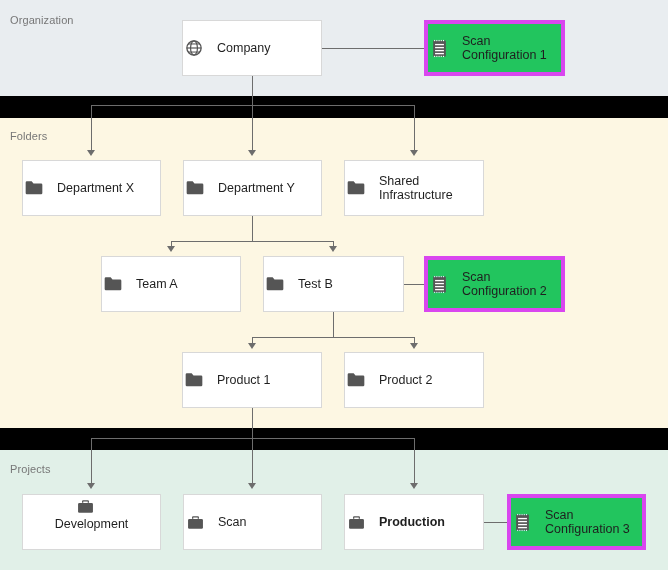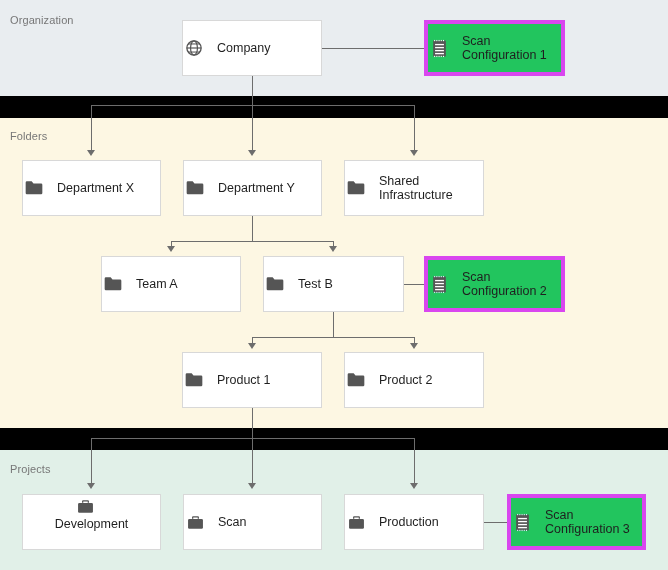--- a/index.html
+++ b/index.html
@@ -267,21 +267,21 @@
   <div class="node" style="left:183px;top:494px;width:139px;height:56px;">
     <span class="ic">
       <svg width="19" height="19" viewBox="0 0 24 24">
         <path d="M9 4.2 H15 A1.4 1.4 0 0 1 16.4 5.6 V7.4 H14.8 V5.8 H9.2 V7.4 H7.6 V5.6 A1.4 1.4 0 0 1 9 4.2 Z" fill="#555"></path>
         <rect x="2.6" y="7.6" width="18.8" height="12.2" rx="1.6" fill="#555"></rect>
       </svg>
     </span>
     <span class="lbl">Scan</span>
   </div>
 
-  <div class="node" style="left:344px;top:494px;width:140px;height:56px;">
+  <div class="node" style="left:344px;top:494px;width:140px;height:56px;font-weight:bold;">
     <span class="ic">
       <svg width="19" height="19" viewBox="0 0 24 24">
         <path d="M9 4.2 H15 A1.4 1.4 0 0 1 16.4 5.6 V7.4 H14.8 V5.8 H9.2 V7.4 H7.6 V5.6 A1.4 1.4 0 0 1 9 4.2 Z" fill="#555"></path>
         <rect x="2.6" y="7.6" width="18.8" height="12.2" rx="1.6" fill="#555"></rect>
       </svg>
     </span>
     <span class="lbl">Production</span>
   </div>
 
   <div class="node scan" style="left:507px;top:494px;width:139px;height:56px;">

